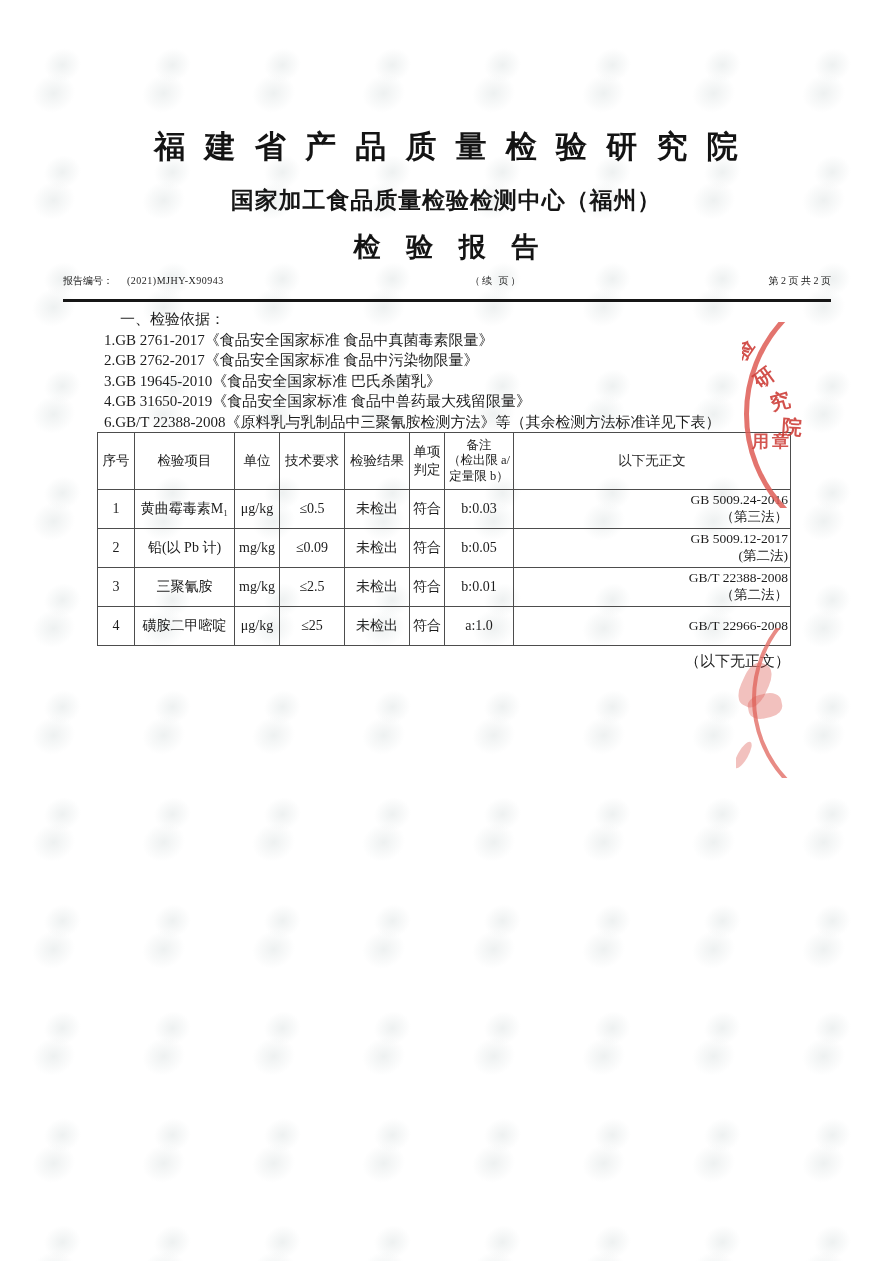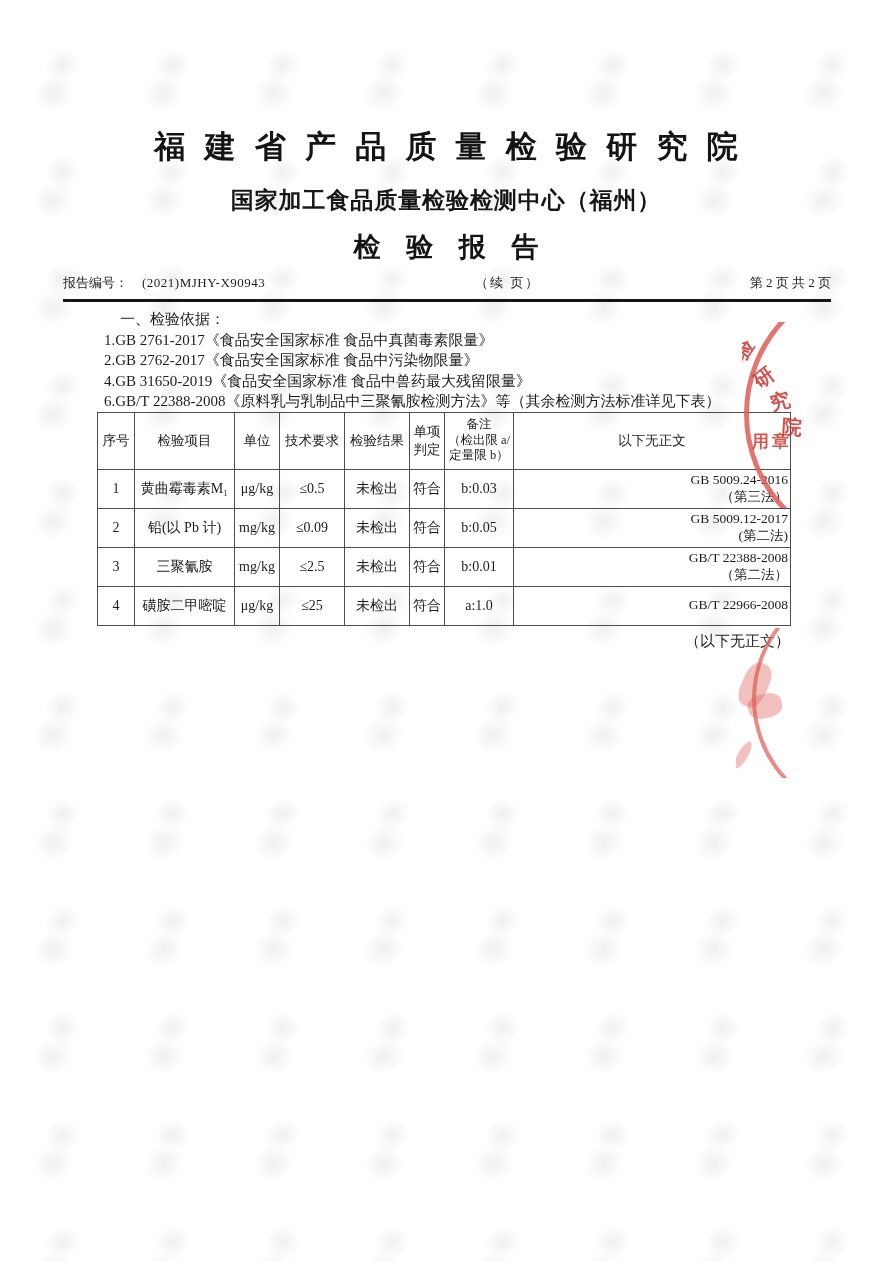--- a/index.html
+++ b/index.html
@@ -26,21 +26,21 @@
     margin-top:17px;font-size:23px;font-weight:bold;letter-spacing:0.04em;color:#161616;
   }
   .report-title{
     margin-top:13px;font-size:27px;font-weight:bold;letter-spacing:0.95em;text-indent:0.95em;
     color:#141414;
   }
   
   .meta-row{
     position:absolute;top:274px;left:63px;width:768px;
     display:flex;justify-content:space-between;align-items:center;
-    font-size:13px;color:#1d1d1d;
+    font-size:10px;color:#1d1d1d;
   }
   .meta-left .report-no{margin-left:14px;letter-spacing:0.5px;}
   .meta-center{letter-spacing:2px;}
   .rule{position:absolute;top:299px;left:63px;width:768px;border-top:3px solid #161616;}
   
   .body-text{position:absolute;top:309px;left:104px;width:690px;font-size:15px;color:#1c1c1c;}
   .section-heading{padding-left:16px;line-height:20.5px;}
   .basis-item{line-height:20.5px;text-align:justify;}
   .section-heading2{line-height:20.5px;padding-left:6px;}
   
@@ -201,20 +201,21 @@
     <div class="meta-center">（续 页）</div>
     <div class="meta-right">第 2 页  共 2 页</div>
   </div>
   <div class="rule"></div>
 
   <div class="body-text">
     <div class="section-heading">一、检验依据：</div>
     <div id="basis-list">
         <div class="basis-item">1.GB 2761-2017《食品安全国家标准 食品中真菌毒素限量》</div>
         <div class="basis-item">2.GB 2762-2017《食品安全国家标准 食品中污染物限量》</div>
+        <div class="basis-item">3.GB 19645-2010《食品安全国家标准 巴氏杀菌乳》</div>
         <div class="basis-item">4.GB 31650-2019《食品安全国家标准 食品中兽药最大残留限量》</div>
         <div class="basis-item">6.GB/T 22388-2008《原料乳与乳制品中三聚氰胺检测方法》等（其余检测方法标准详见下表）</div>
       </div>
 
     <table class="results-table">
       <colgroup>
         <col style="width:37px">
           <col style="width:100px">
           <col style="width:45px">
           <col style="width:65px">

